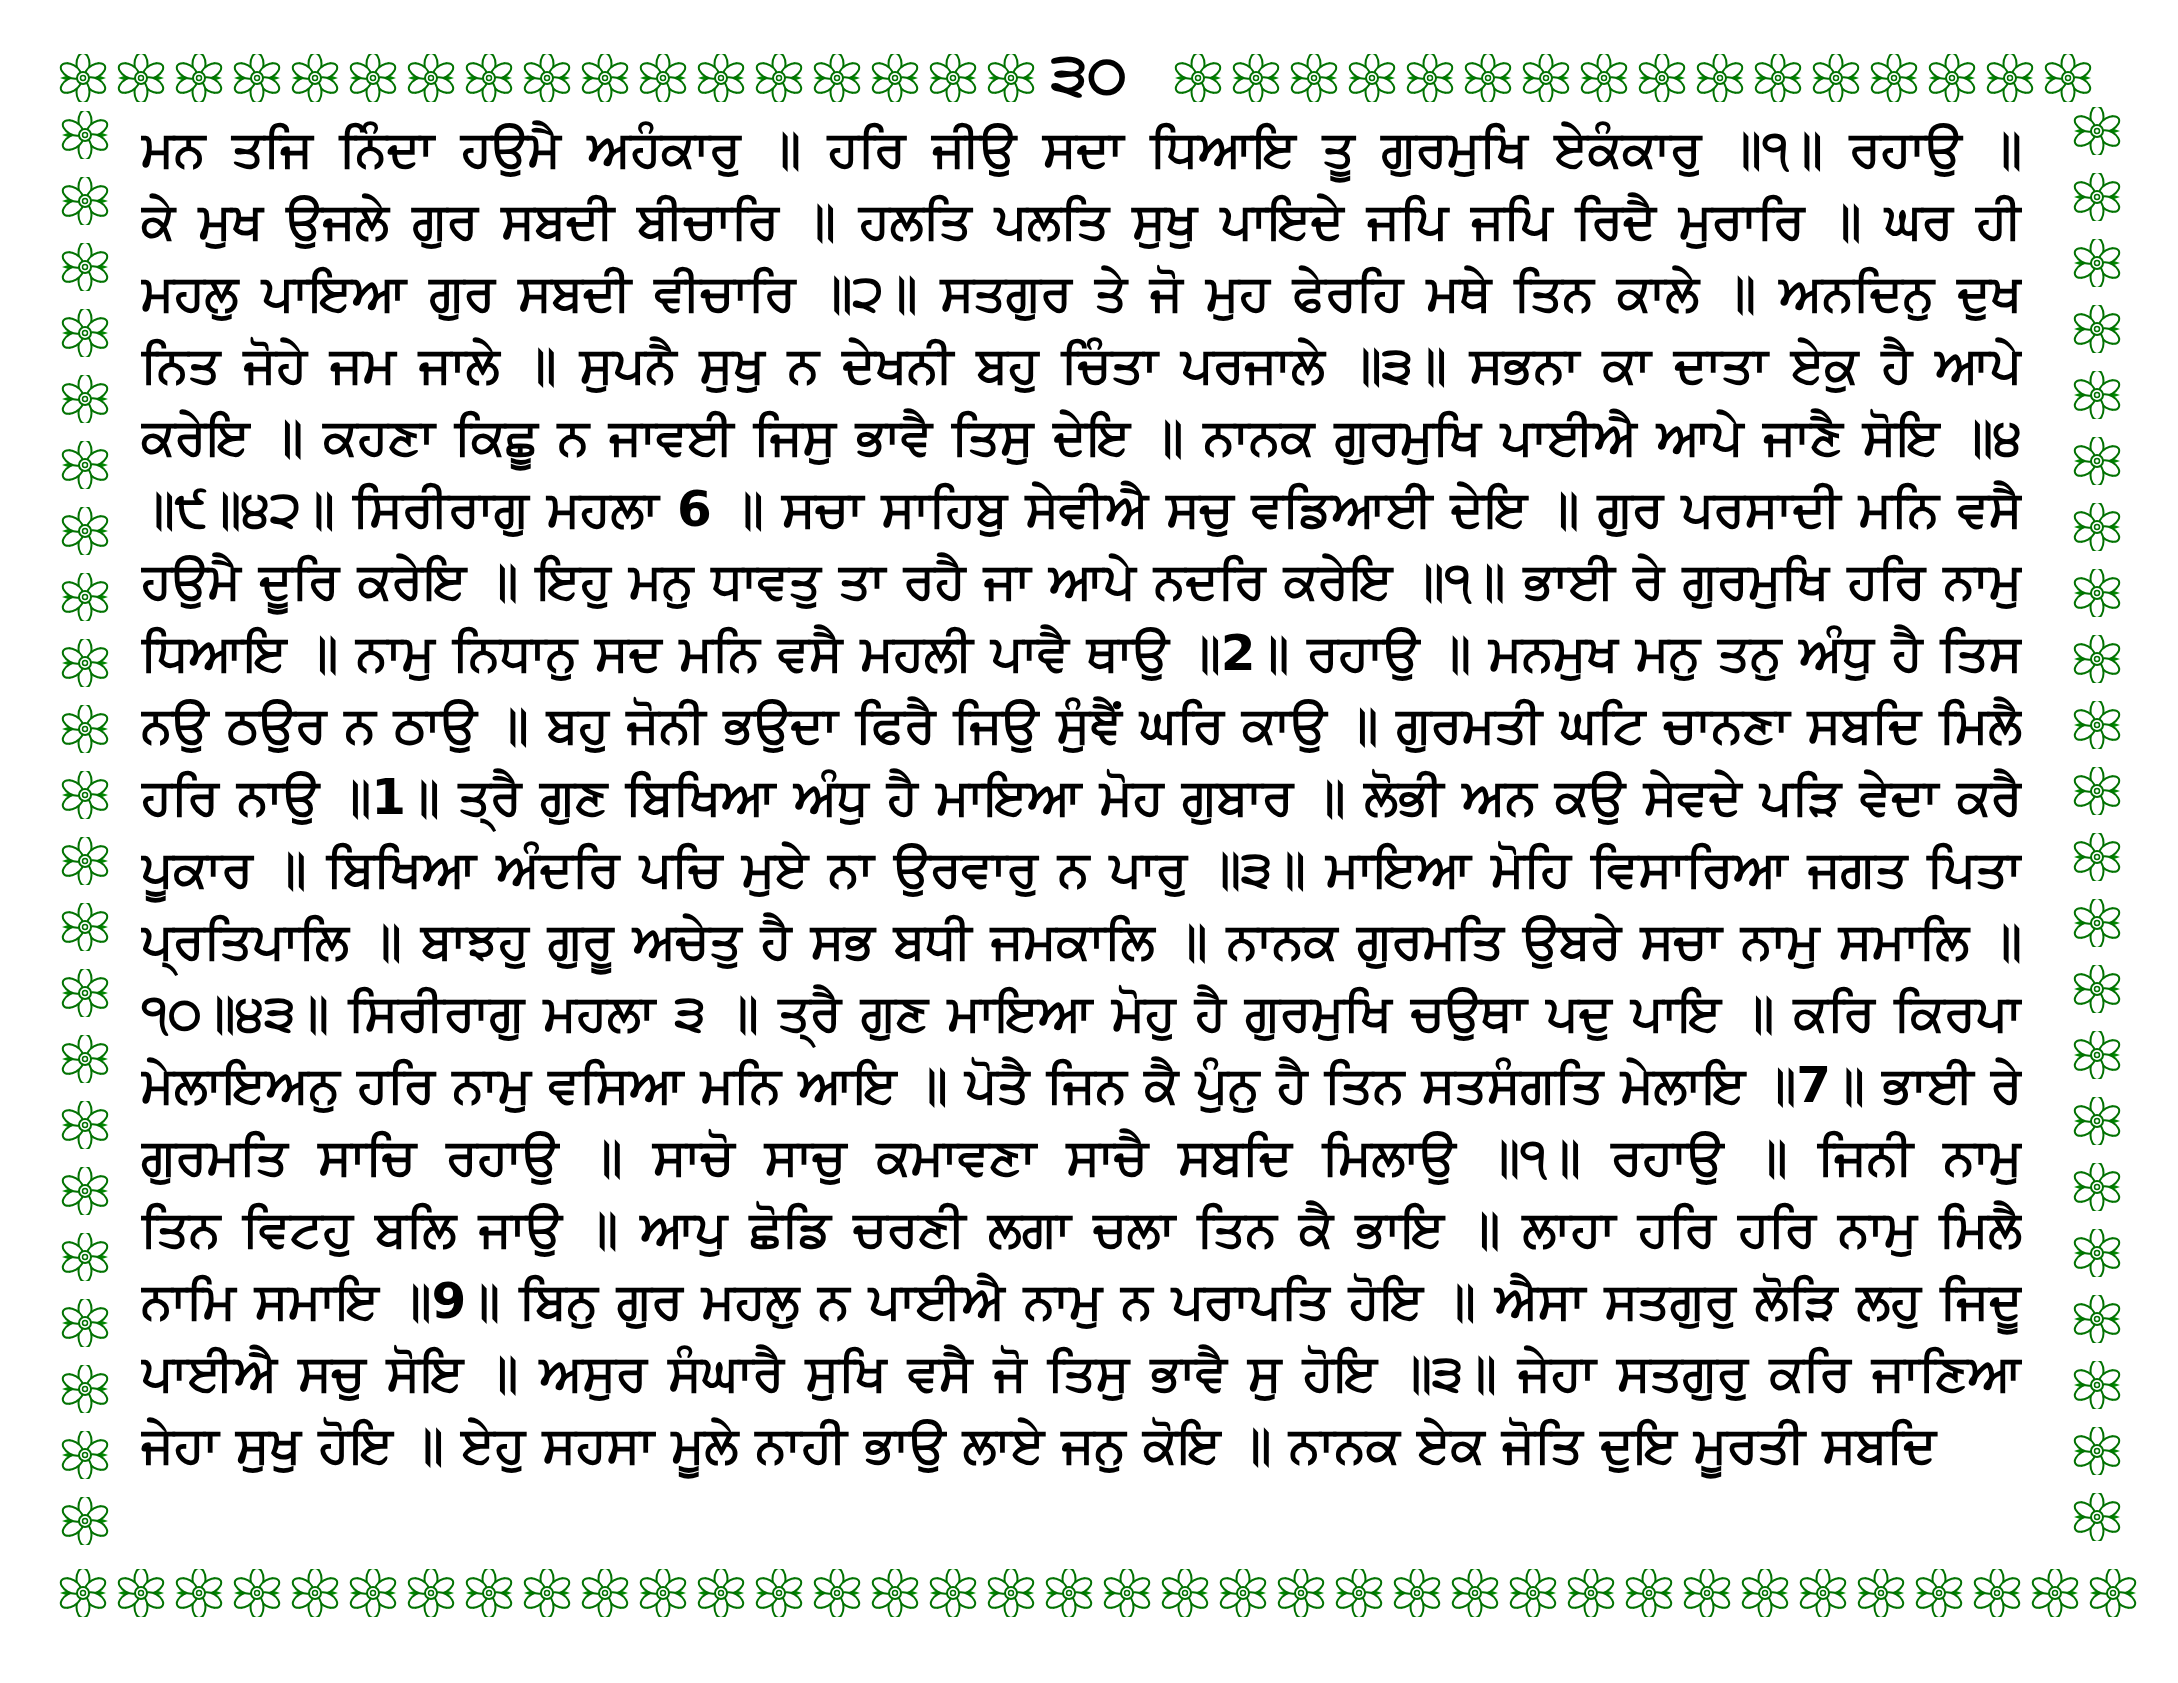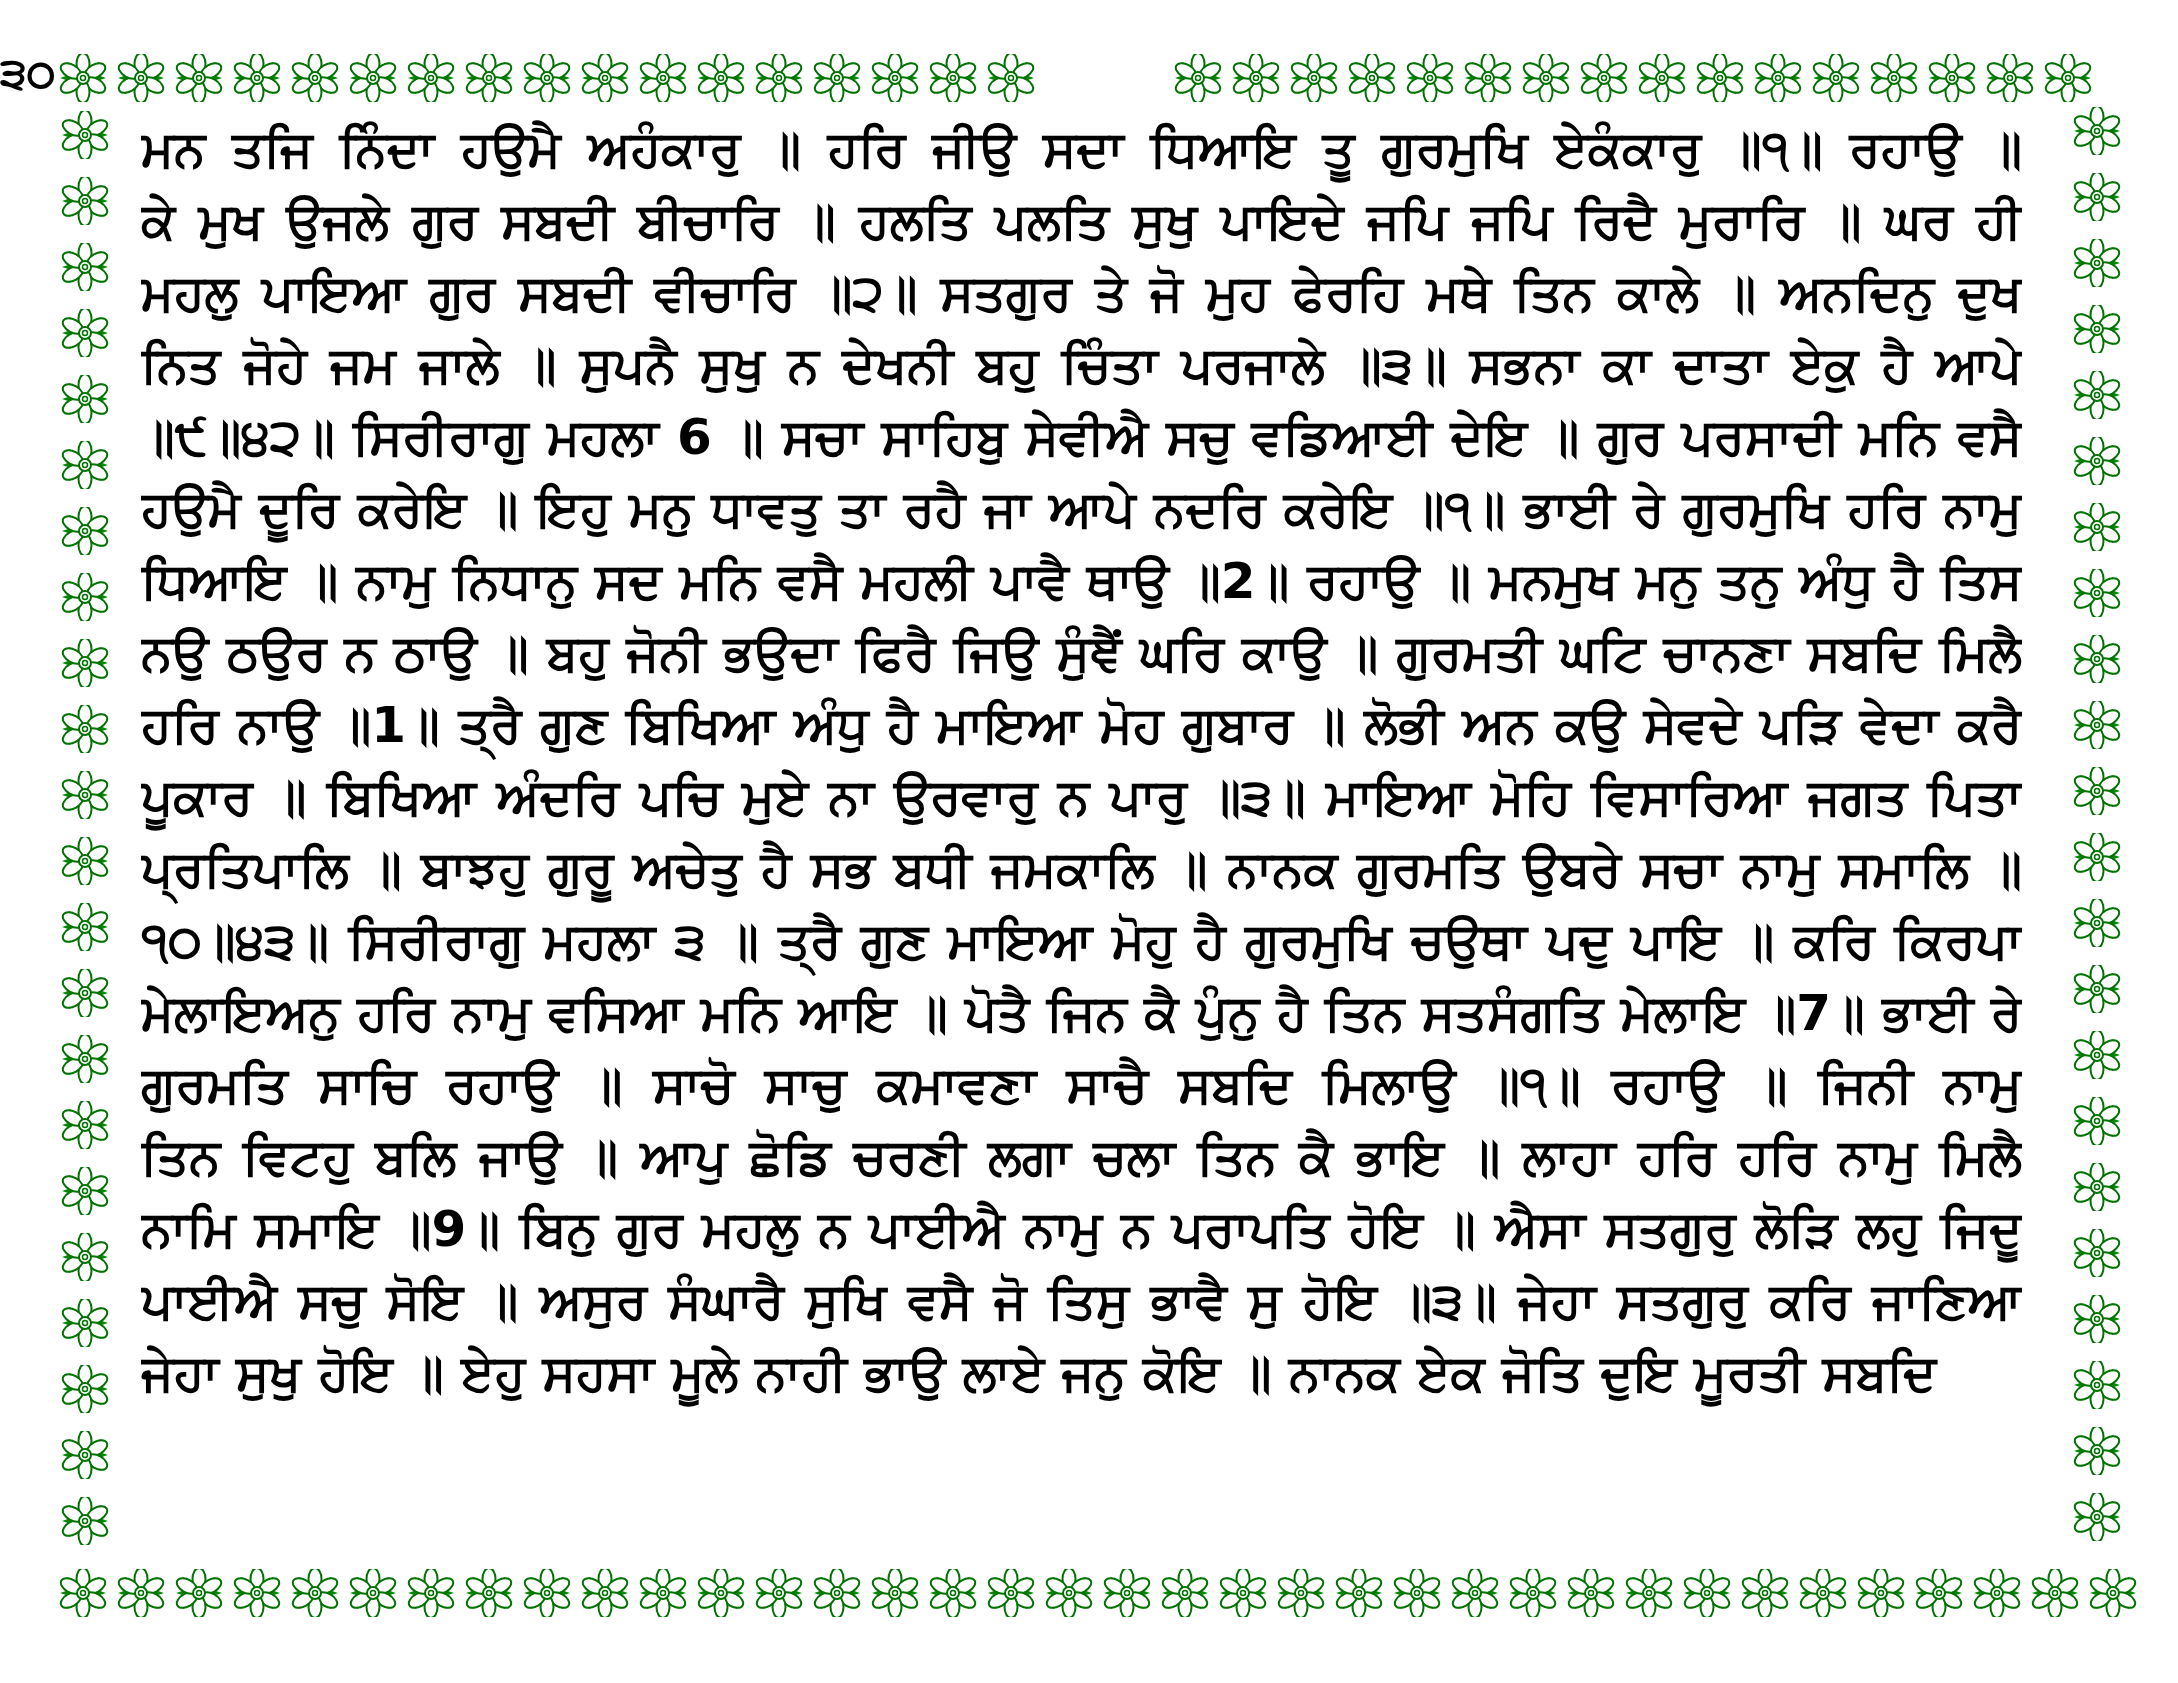--- a/index.html
+++ b/index.html
@@ -24,21 +24,22 @@
 
   .star   { fill: var(--green-solid, #028a02); }
   .petal  { fill: #ffffff; stroke: var(--green-line, #027202); stroke-width: 2; }
   .ccirc  { fill: #ffffff; stroke: var(--green-line, #027202); stroke-width: 2; }
   .cdot   { fill: none;    stroke: var(--green-line, #027202); stroke-width: 1.5; }
 
   
   .page-number {
     position: absolute;
     top: 42px; left: 0; width: 100%;
-    font-size: 43px;
+    text-align: center;
+    font-size: 59px;
     font-weight: bold;
     color: var(--ink, #000000);
     line-height: 63px;
   }
 
   
   .scripture {
     position: absolute;
     left: 141px; top: 113px;
     width: 1881px;
@@ -434,20 +435,21 @@
     <svg class="flower" viewBox="0 0 48 48" width="48" height="48">
       <use href="#flower-sym"></use>
     </svg>
   </div>
 
 <div class="scripture">
     <div class="line">ਮਨ ਤਜਿ ਨਿੰਦਾ ਹਉਮੈ ਅਹੰਕਾਰੁ ॥ ਹਰਿ ਜੀਉ ਸਦਾ ਧਿਆਇ ਤੂ ਗੁਰਮੁਖਿ ਏਕੰਕਾਰੁ ॥੧॥ ਰਹਾਉ ॥ ਗੁਰਮੁਖਾ</div>
     <div class="line">ਕੇ ਮੁਖ ਉਜਲੇ ਗੁਰ ਸਬਦੀ ਬੀਚਾਰਿ ॥ ਹਲਤਿ ਪਲਤਿ ਸੁਖੁ ਪਾਇਦੇ ਜਪਿ ਜਪਿ ਰਿਦੈ ਮੁਰਾਰਿ ॥ ਘਰ ਹੀ ਵਿਚਿ</div>
     <div class="line">ਮਹਲੁ ਪਾਇਆ ਗੁਰ ਸਬਦੀ ਵੀਚਾਰਿ ॥੨॥ ਸਤਗੁਰ ਤੇ ਜੋ ਮੁਹ ਫੇਰਹਿ ਮਥੇ ਤਿਨ ਕਾਲੇ ॥ ਅਨਦਿਨੁ ਦੁਖ ਕਮਾਵਦੇ</div>
     <div class="line">ਨਿਤ ਜੋਹੇ ਜਮ ਜਾਲੇ ॥ ਸੁਪਨੈ ਸੁਖੁ ਨ ਦੇਖਨੀ ਬਹੁ ਚਿੰਤਾ ਪਰਜਾਲੇ ॥੩॥ ਸਭਨਾ ਕਾ ਦਾਤਾ ਏਕੁ ਹੈ ਆਪੇ ਬਖਸ</div>
+    <div class="line">ਕਰੇਇ ॥ ਕਹਣਾ ਕਿਛੂ ਨ ਜਾਵਈ ਜਿਸੁ ਭਾਵੈ ਤਿਸੁ ਦੇਇ ॥ ਨਾਨਕ ਗੁਰਮੁਖਿ ਪਾਈਐ ਆਪੇ ਜਾਣੈ ਸੋਇ ॥੪</div>
     <div class="line">॥੯॥੪੨॥ ਸਿਰੀਰਾਗੁ ਮਹਲਾ 6 ॥ ਸਚਾ ਸਾਹਿਬੁ ਸੇਵੀਐ ਸਚੁ ਵਡਿਆਈ ਦੇਇ ॥ ਗੁਰ ਪਰਸਾਦੀ ਮਨਿ ਵਸੈ</div>
     <div class="line">ਹਉਮੈ ਦੂਰਿ ਕਰੇਇ ॥ ਇਹੁ ਮਨੁ ਧਾਵਤੁ ਤਾ ਰਹੈ ਜਾ ਆਪੇ ਨਦਰਿ ਕਰੇਇ ॥੧॥ ਭਾਈ ਰੇ ਗੁਰਮੁਖਿ ਹਰਿ ਨਾਮੁ</div>
     <div class="line">ਧਿਆਇ ॥ ਨਾਮੁ ਨਿਧਾਨੁ ਸਦ ਮਨਿ ਵਸੈ ਮਹਲੀ ਪਾਵੈ ਥਾਉ ॥2॥ ਰਹਾਉ ॥ ਮਨਮੁਖ ਮਨੁ ਤਨੁ ਅੰਧੁ ਹੈ ਤਿਸ</div>
     <div class="line">ਨਉ ਠਉਰ ਨ ਠਾਉ ॥ ਬਹੁ ਜੋਨੀ ਭਉਦਾ ਫਿਰੈ ਜਿਉ ਸੁੰਞੈਂ ਘਰਿ ਕਾਉ ॥ ਗੁਰਮਤੀ ਘਟਿ ਚਾਨਣਾ ਸਬਦਿ ਮਿਲੈ</div>
     <div class="line">ਹਰਿ ਨਾਉ ॥1॥ ਤ੍ਰੈ ਗੁਣ ਬਿਖਿਆ ਅੰਧੁ ਹੈ ਮਾਇਆ ਮੋਹ ਗੁਬਾਰ ॥ ਲੋਭੀ ਅਨ ਕਉ ਸੇਵਦੇ ਪੜਿ ਵੇਦਾ ਕਰੈ</div>
     <div class="line">ਪੂਕਾਰ ॥ ਬਿਖਿਆ ਅੰਦਰਿ ਪਚਿ ਮੁਏ ਨਾ ਉਰਵਾਰੁ ਨ ਪਾਰੁ ॥੩॥ ਮਾਇਆ ਮੋਹਿ ਵਿਸਾਰਿਆ ਜਗਤ ਪਿਤਾ</div>
     <div class="line">ਪ੍ਰਤਿਪਾਲਿ ॥ ਬਾਝਹੁ ਗੁਰੂ ਅਚੇਤੁ ਹੈ ਸਭ ਬਧੀ ਜਮਕਾਲਿ ॥ ਨਾਨਕ ਗੁਰਮਤਿ ਉਬਰੇ ਸਚਾ ਨਾਮੁ ਸਮਾਲਿ ॥੪॥</div>
     <div class="line">੧੦॥੪੩॥ ਸਿਰੀਰਾਗੁ ਮਹਲਾ ੩ ॥ ਤ੍ਰੈ ਗੁਣ ਮਾਇਆ ਮੋਹੁ ਹੈ ਗੁਰਮੁਖਿ ਚਉਥਾ ਪਦੁ ਪਾਇ ॥ ਕਰਿ ਕਿਰਪਾ</div>
     <div class="line">ਮੇਲਾਇਅਨੁ ਹਰਿ ਨਾਮੁ ਵਸਿਆ ਮਨਿ ਆਇ ॥ ਪੋਤੈ ਜਿਨ ਕੈ ਪੁੰਨੁ ਹੈ ਤਿਨ ਸਤਸੰਗਤਿ ਮੇਲਾਇ ॥7॥ ਭਾਈ ਰੇ</div>
     <div class="line">ਗੁਰਮਤਿ ਸਾਚਿ ਰਹਾਉ ॥ ਸਾਚੋ ਸਾਚੁ ਕਮਾਵਣਾ ਸਾਚੈ ਸਬਦਿ ਮਿਲਾਉ ॥੧॥ ਰਹਾਉ ॥ ਜਿਨੀ ਨਾਮੁ ਪਛਾਣਿਆ</div>

